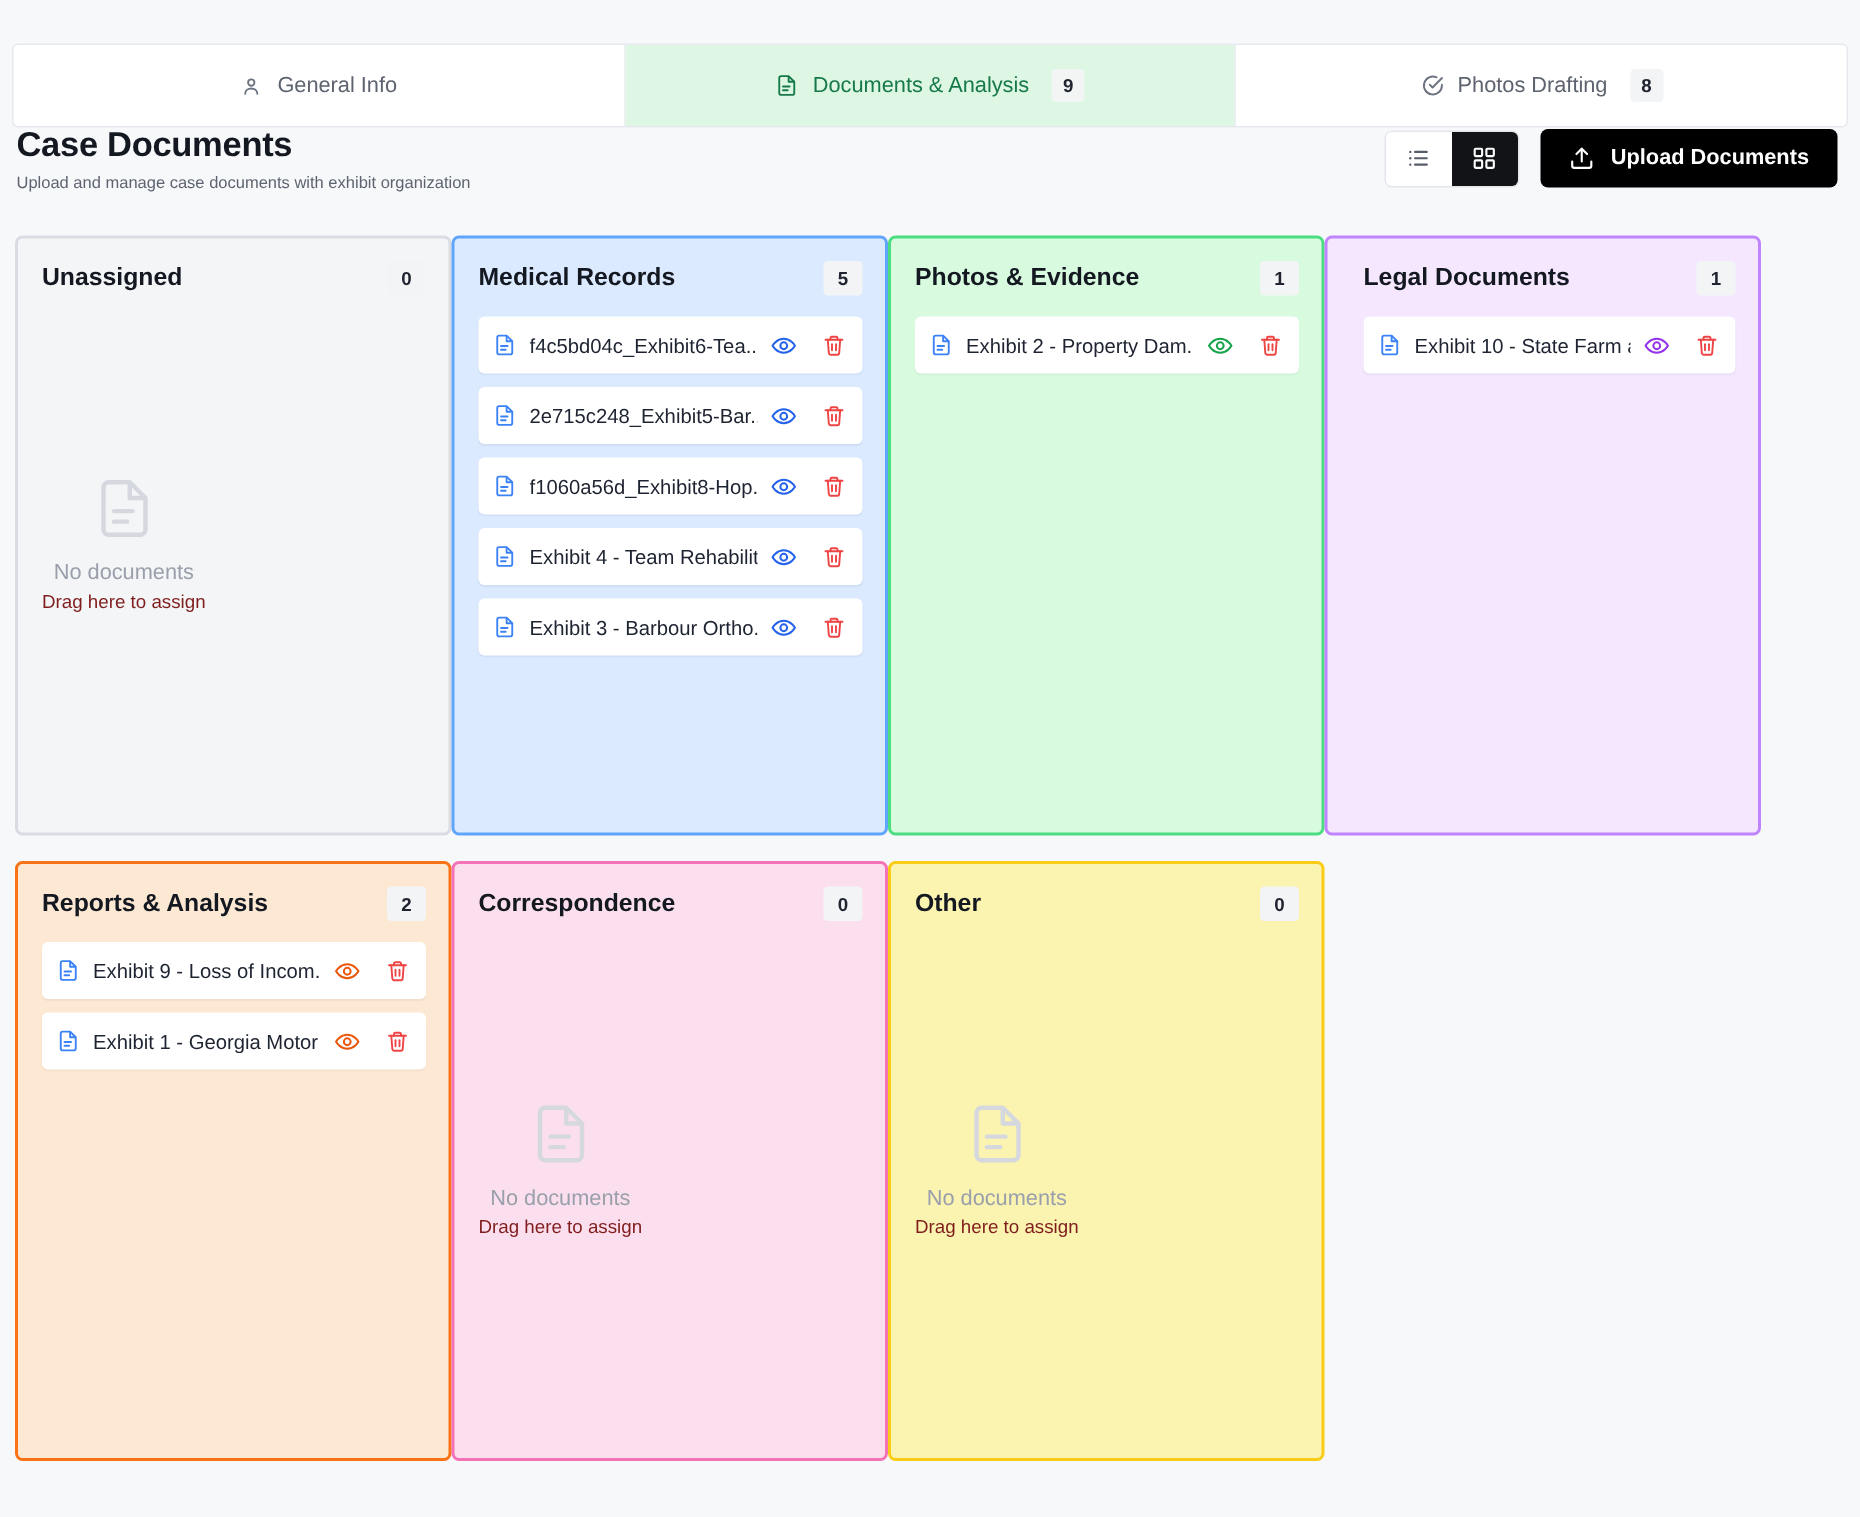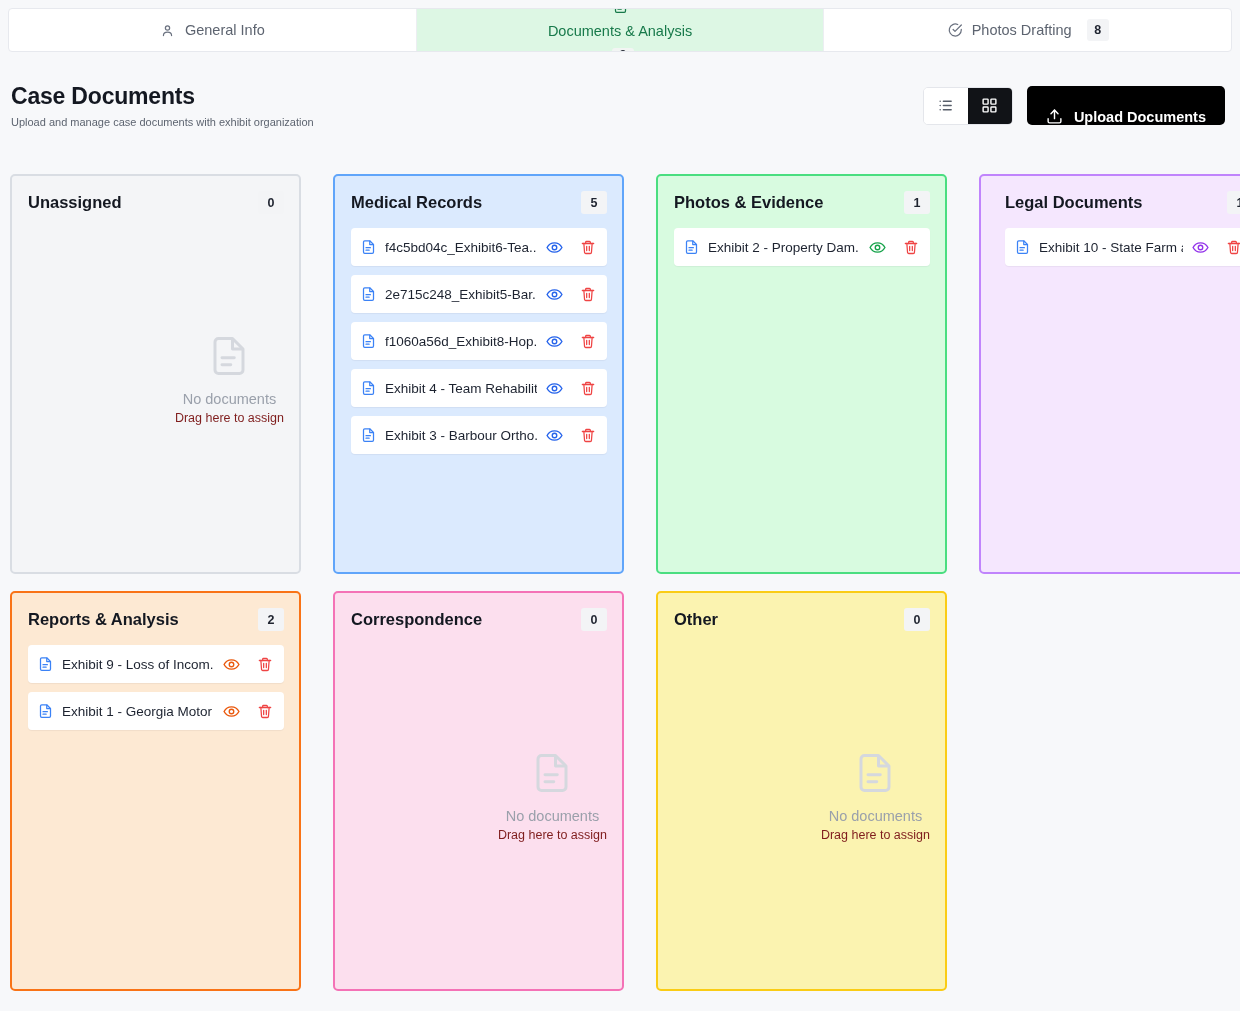--- a/index.html
+++ b/index.html
@@ -5,22 +5,22 @@
   * { box-sizing: border-box; margin: 0; padding: 0; }
   html, body {
     width: 1240px; height: 1011px;
     background: #f7f8fa;
     font-family: "Liberation Sans", sans-serif;
     -webkit-font-smoothing: antialiased;
   }
 
   
   .tabbar {
-    position: absolute; left: 8px; top: 8px;
-    width: 1224px; height: 44px;
+    position: absolute; left: 8px; top: 29px;
+    width: 1224px; height: 56px;
     background: #ffffff;
     border: 1px solid #e7e9ee;
     border-radius: 4px;
     display: flex;
     align-items: stretch;
     overflow: hidden;
   }
   .tab {
     flex: 1 1 0;
     display: flex;
@@ -31,21 +31,20 @@
     color: #5d6470;
     cursor: pointer;
     background: transparent;
     border-right: 1px solid #eceef2;
   }
   .tab:last-child { border-right: none; }
   .tab.active {
     background: #ddf7e4;
     color: #17794a;
     font-weight: 400;
-    flex-direction: column;
   }
   .tab .ticon { display: inline-flex; align-items: center; justify-content: center; width: 16px; height: 16px; }
   .tab .badge {
     min-width: 22px; height: 22px;
     padding: 0 6px;
     background: #f3f4f6;
     border-radius: 3px;
     display: inline-flex; align-items: center; justify-content: center;
     font-size: 12.5px; font-weight: 700; color: #1f2430;
     margin-left: 6px;
@@ -73,33 +72,33 @@
     width: 44px; height: 100%;
     display: flex; align-items: center; justify-content: center;
     cursor: pointer; background: #ffffff; color: #565d69;
   }
   .vt-btn.active { background: #111317; color: #ffffff; }
   .upload-btn {
     height: 39px;
     background: #000000;
     color: #ffffff;
     border-radius: 5px;
-    display: flex; align-items: flex-end; gap: 11px;
-    padding: 0 19px;
+    display: flex; align-items: flex-start; gap: 11px;
+    padding: 11px 19px;
     font-size: 14.5px; font-weight: 700;
     cursor: pointer;
   }
 
   
   .board {
-    position: absolute; left: 10px; top: 174px;
+    position: absolute; left: 10px; top: 157px;
     width: 1220px;
     display: grid;
     grid-template-columns: repeat(4, 291px);
-    gap: 32px;
+    gap: 0;
     row-gap: 17px;
   }
   .column {
     border: 2px solid #d9dde3;
     border-radius: 5px;
     padding: 15px 15px 15px 16px;
     height: 400px;
     position: relative;
     display: flex; flex-direction: column;
   }
@@ -108,21 +107,21 @@
     margin-bottom: 14px;
   }
   .col-title { font-size: 16.5px; font-weight: 700; color: #141821; }
   .col-count {
     min-width: 26px; height: 23px; padding: 0 8px;
     background: #f3f4f6; border-radius: 3px;
     display: inline-flex; align-items: center; justify-content: center;
     font-size: 12.5px; font-weight: 700; color: #1f2430;
   }
   .col-body { flex: 1; display: flex; flex-direction: column; gap: 9px; }
-  .col-body.empty { align-items: flex-end; justify-content: center; gap: 0; }
+  .col-body.empty { align-items: flex-start; justify-content: center; gap: 0; }
 
   .empty-wrap { display: flex; flex-direction: column; align-items: center; margin-top: -28px; }
   .empty-title { font-size: 14.5px; color: #9aa0ab; margin-top: 12px; }
   .empty-sub { font-size: 12.5px; color: #7f1d1d; margin-top: 4px; }
 
   .doc-card {
     background: #ffffff;
     border-radius: 4px;
     height: 38px;
     display: flex; align-items: center;

